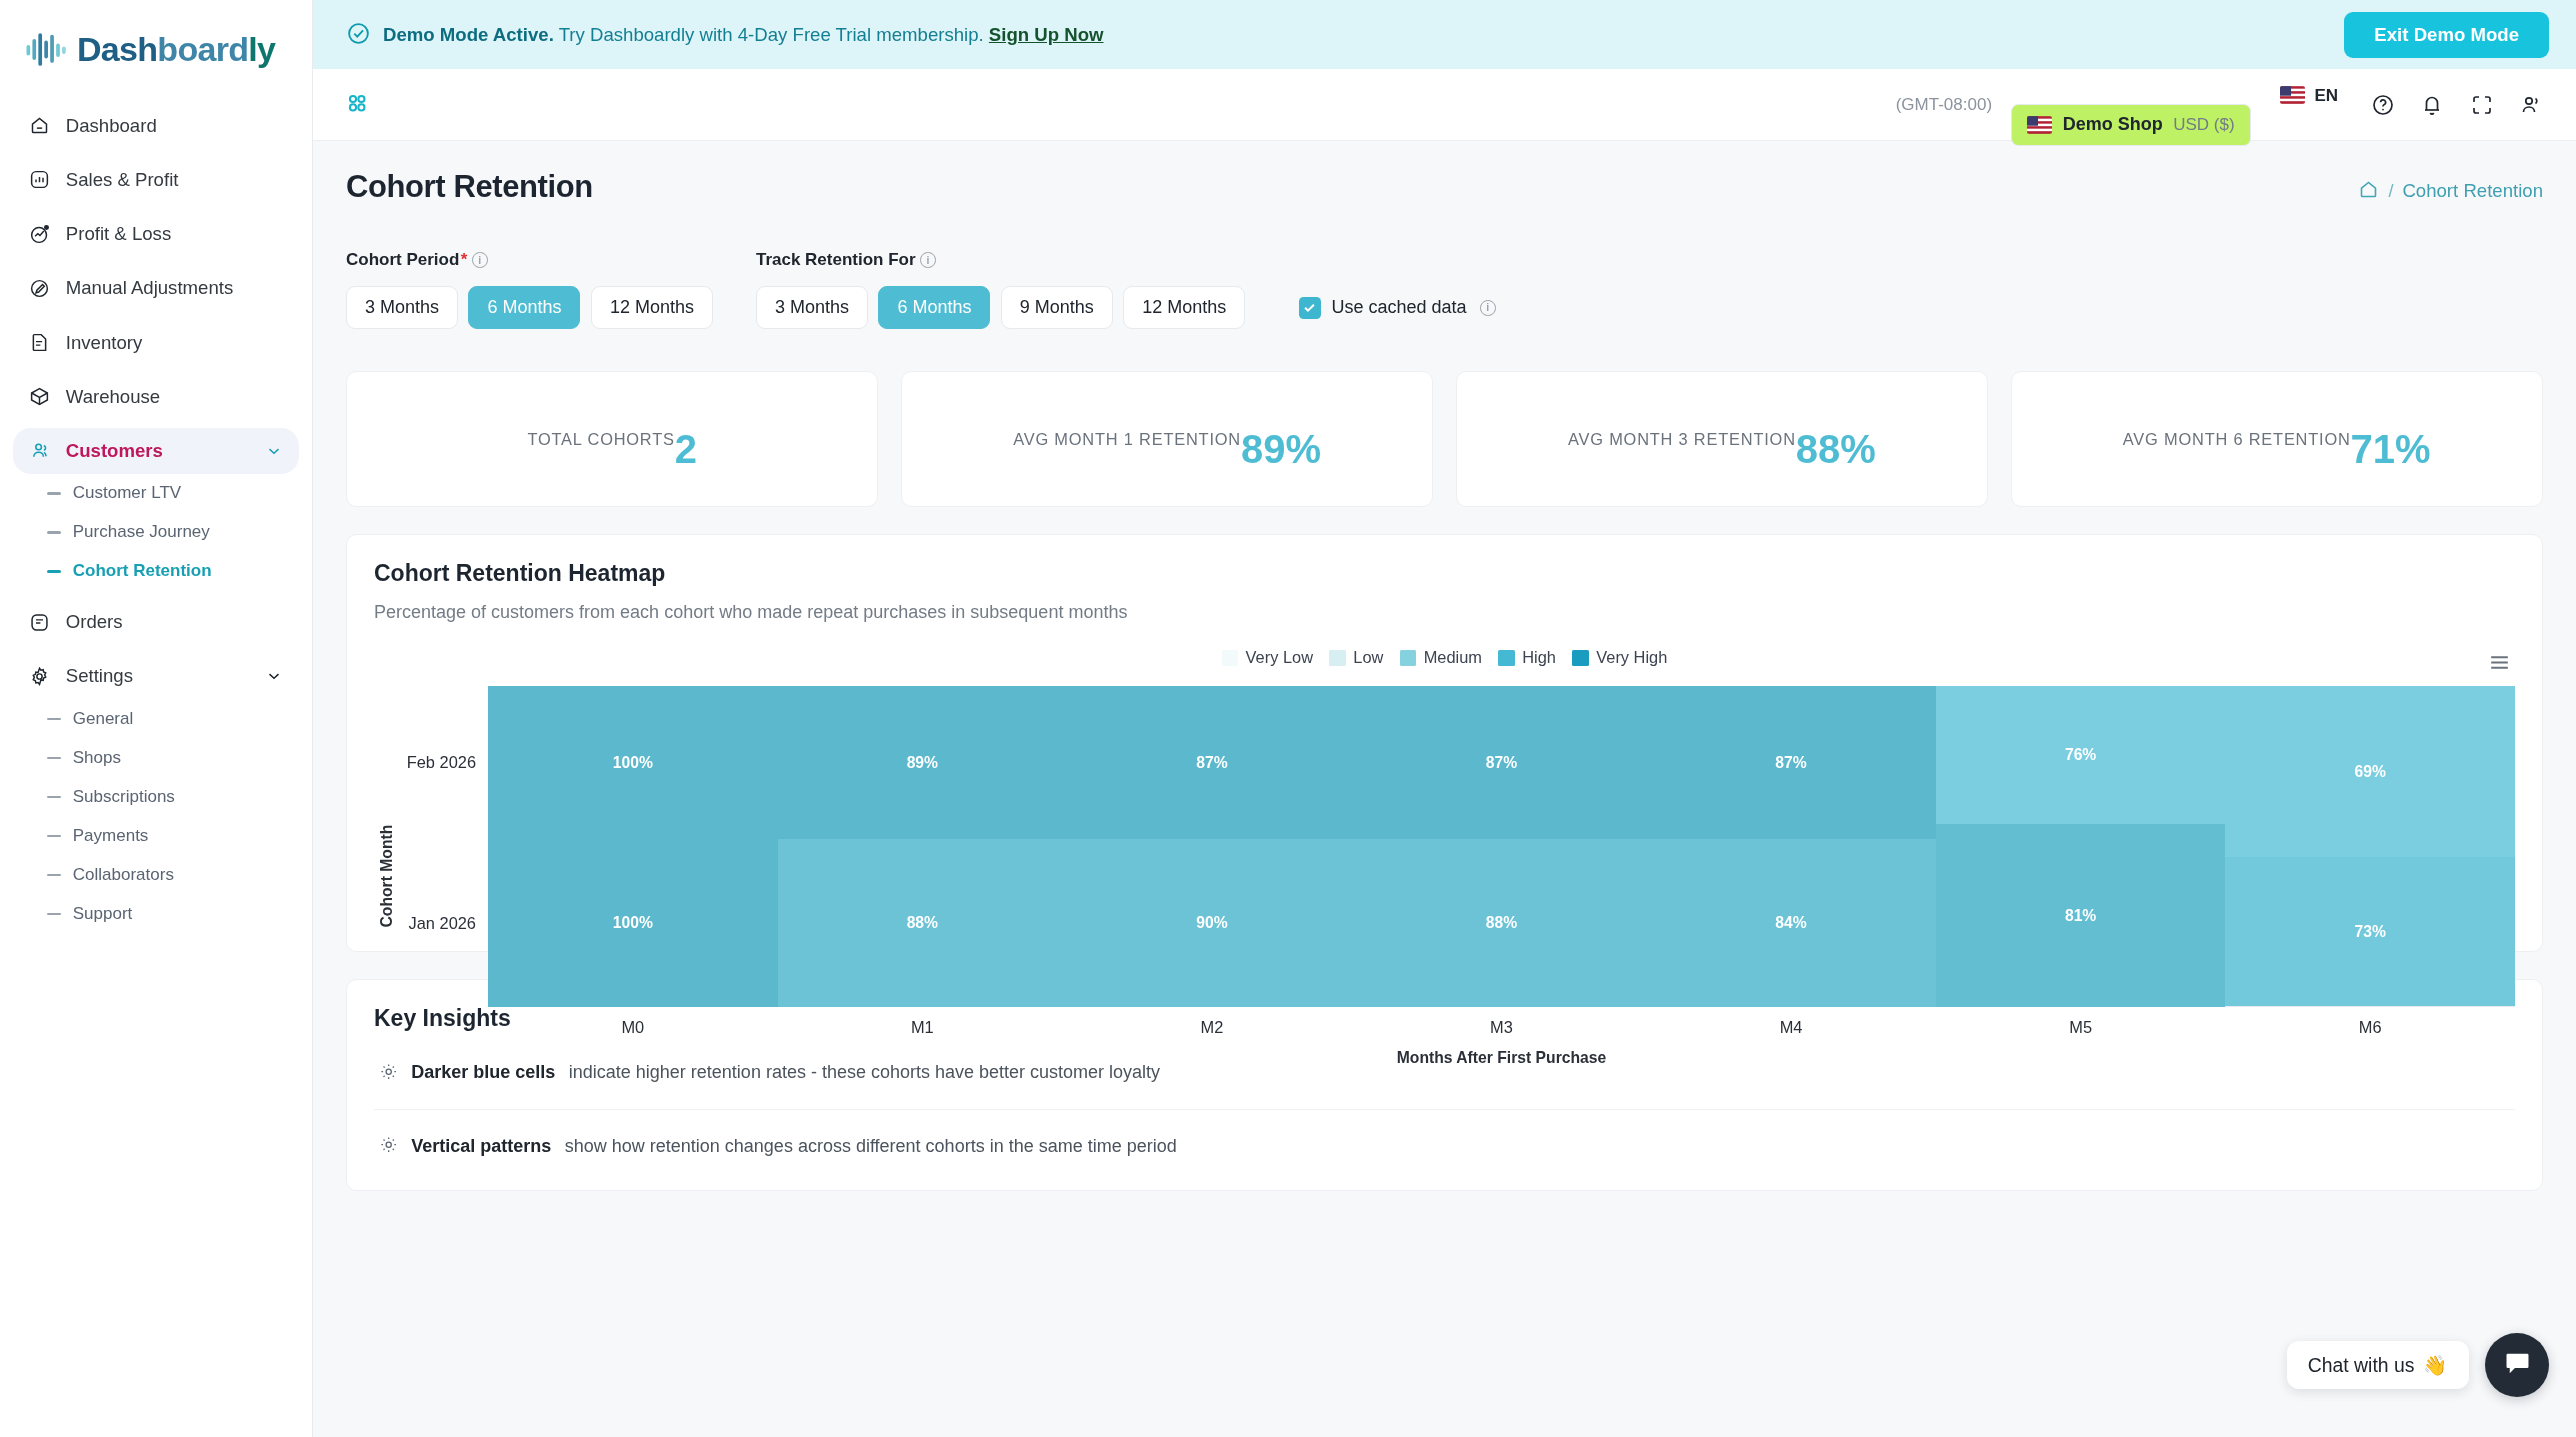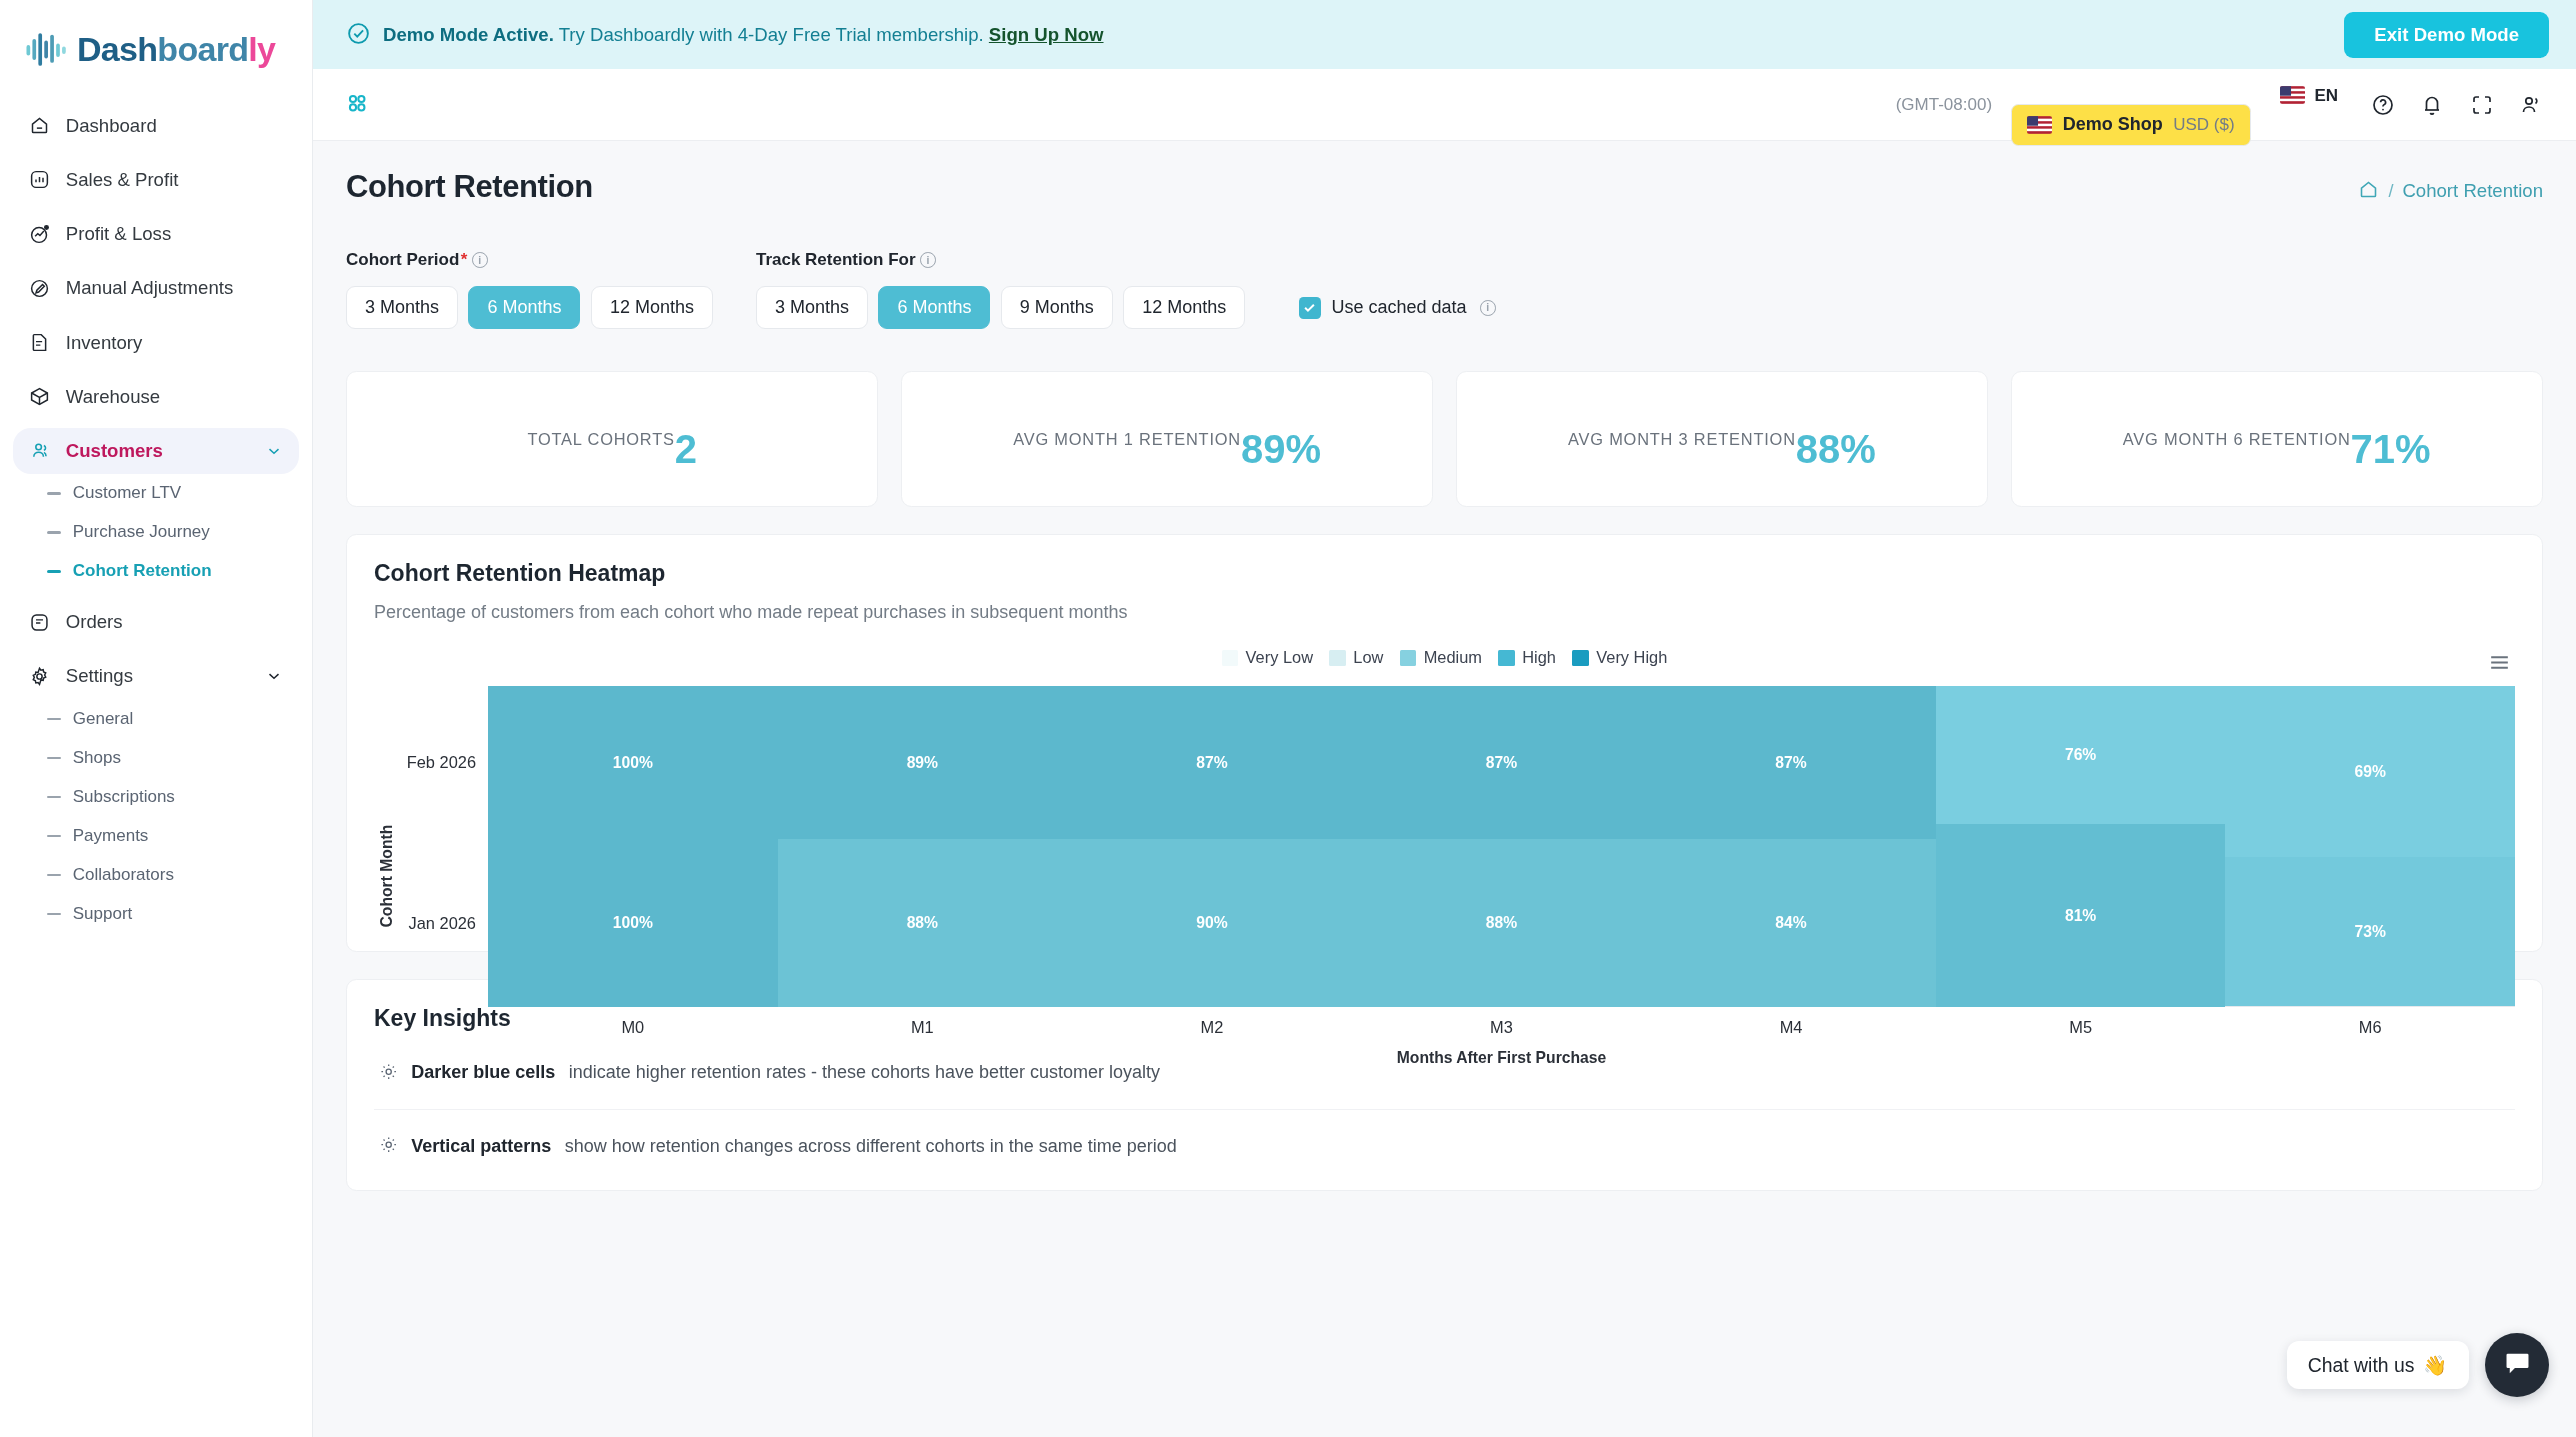--- a/index.html
+++ b/index.html
@@ -13,21 +13,21 @@
 
   
   .sidebar {
     width: 313px; flex: 0 0 313px; height: 1437px;
     background: #ffffff; border-right: 0.7px solid #e9ecef;
     padding-top: 19.4px;
   }
   .logo-row { display: flex; align-items: center; gap: 9px; padding: 10.4px 0 34px 25px; }
   .logo-mark { display: block; }
   .logo-text { font-size: 34px; font-weight: 700; letter-spacing: -0.7px; line-height: 1; }
-  .lg1 { color: #1f5f86; } .lg2 { color: #3f85a8; } .lg4 { color: #ec4899; }
+  .lg1 { color: #1f5f86; } .lg2 { color: #3f85a8; } .lg4 { color: #0f766e; }
 
   .nav { padding: 0 13.4px; }
   .nav-item {
     display: flex; align-items: center; gap: 15px;
     height: 46px; padding: 0 15px; border-radius: 10.4px;
     color: #343a40; font-size: 18.6px; font-weight: 500;
     cursor: pointer; position: relative;
   }
   .nav-item + .nav-item { margin-top: 8.2px; }
   .nav-item.active { background: #f1f3fb; color: #be185d; font-weight: 600; border-radius: 18px; }
@@ -61,21 +61,21 @@
 
   .topbar {
     height: 72px; background: #ffffff; border-bottom: 0.7px solid #eceef1;
     display: flex; align-items: center; padding: 0 30px 0 33px; gap: 19.4px;
   }
   .grid-icon { cursor: pointer; }
   .topbar-right { margin-left: auto; display: flex; align-items: center; gap: 19.4px; }
   .tz { font-size: 17px; color: #8b939d; }
   .shop-chip {
     display: flex; align-items: center; gap: 10.4px;
-    border: 0.7px solid #e6e9ed; border-radius: 7.5px; background:#fde047;
+    border: 0.7px solid #e6e9ed; border-radius: 7.5px; background:#bef264;
     height: 42px; padding: 0 15px; cursor: pointer; margin-top: 40px;
   }
   .shop-name { font-size: 18px; font-weight: 700; color: #20262e; }
   .shop-cur { font-size: 17px; color: #737c86; }
   .lang-chip {
     display: flex; align-items: flex-start; gap: 9px; height: 37px;
     padding: 0 10.4px; border-radius: 6px; cursor: pointer;
   }
   .lang-code { font-size: 17px; font-weight: 700; color: #20262e; }
   .flag { width: 25px; height: 18px; border-radius: 2.2px; overflow: hidden; display:block; flex:0 0 25px;}

